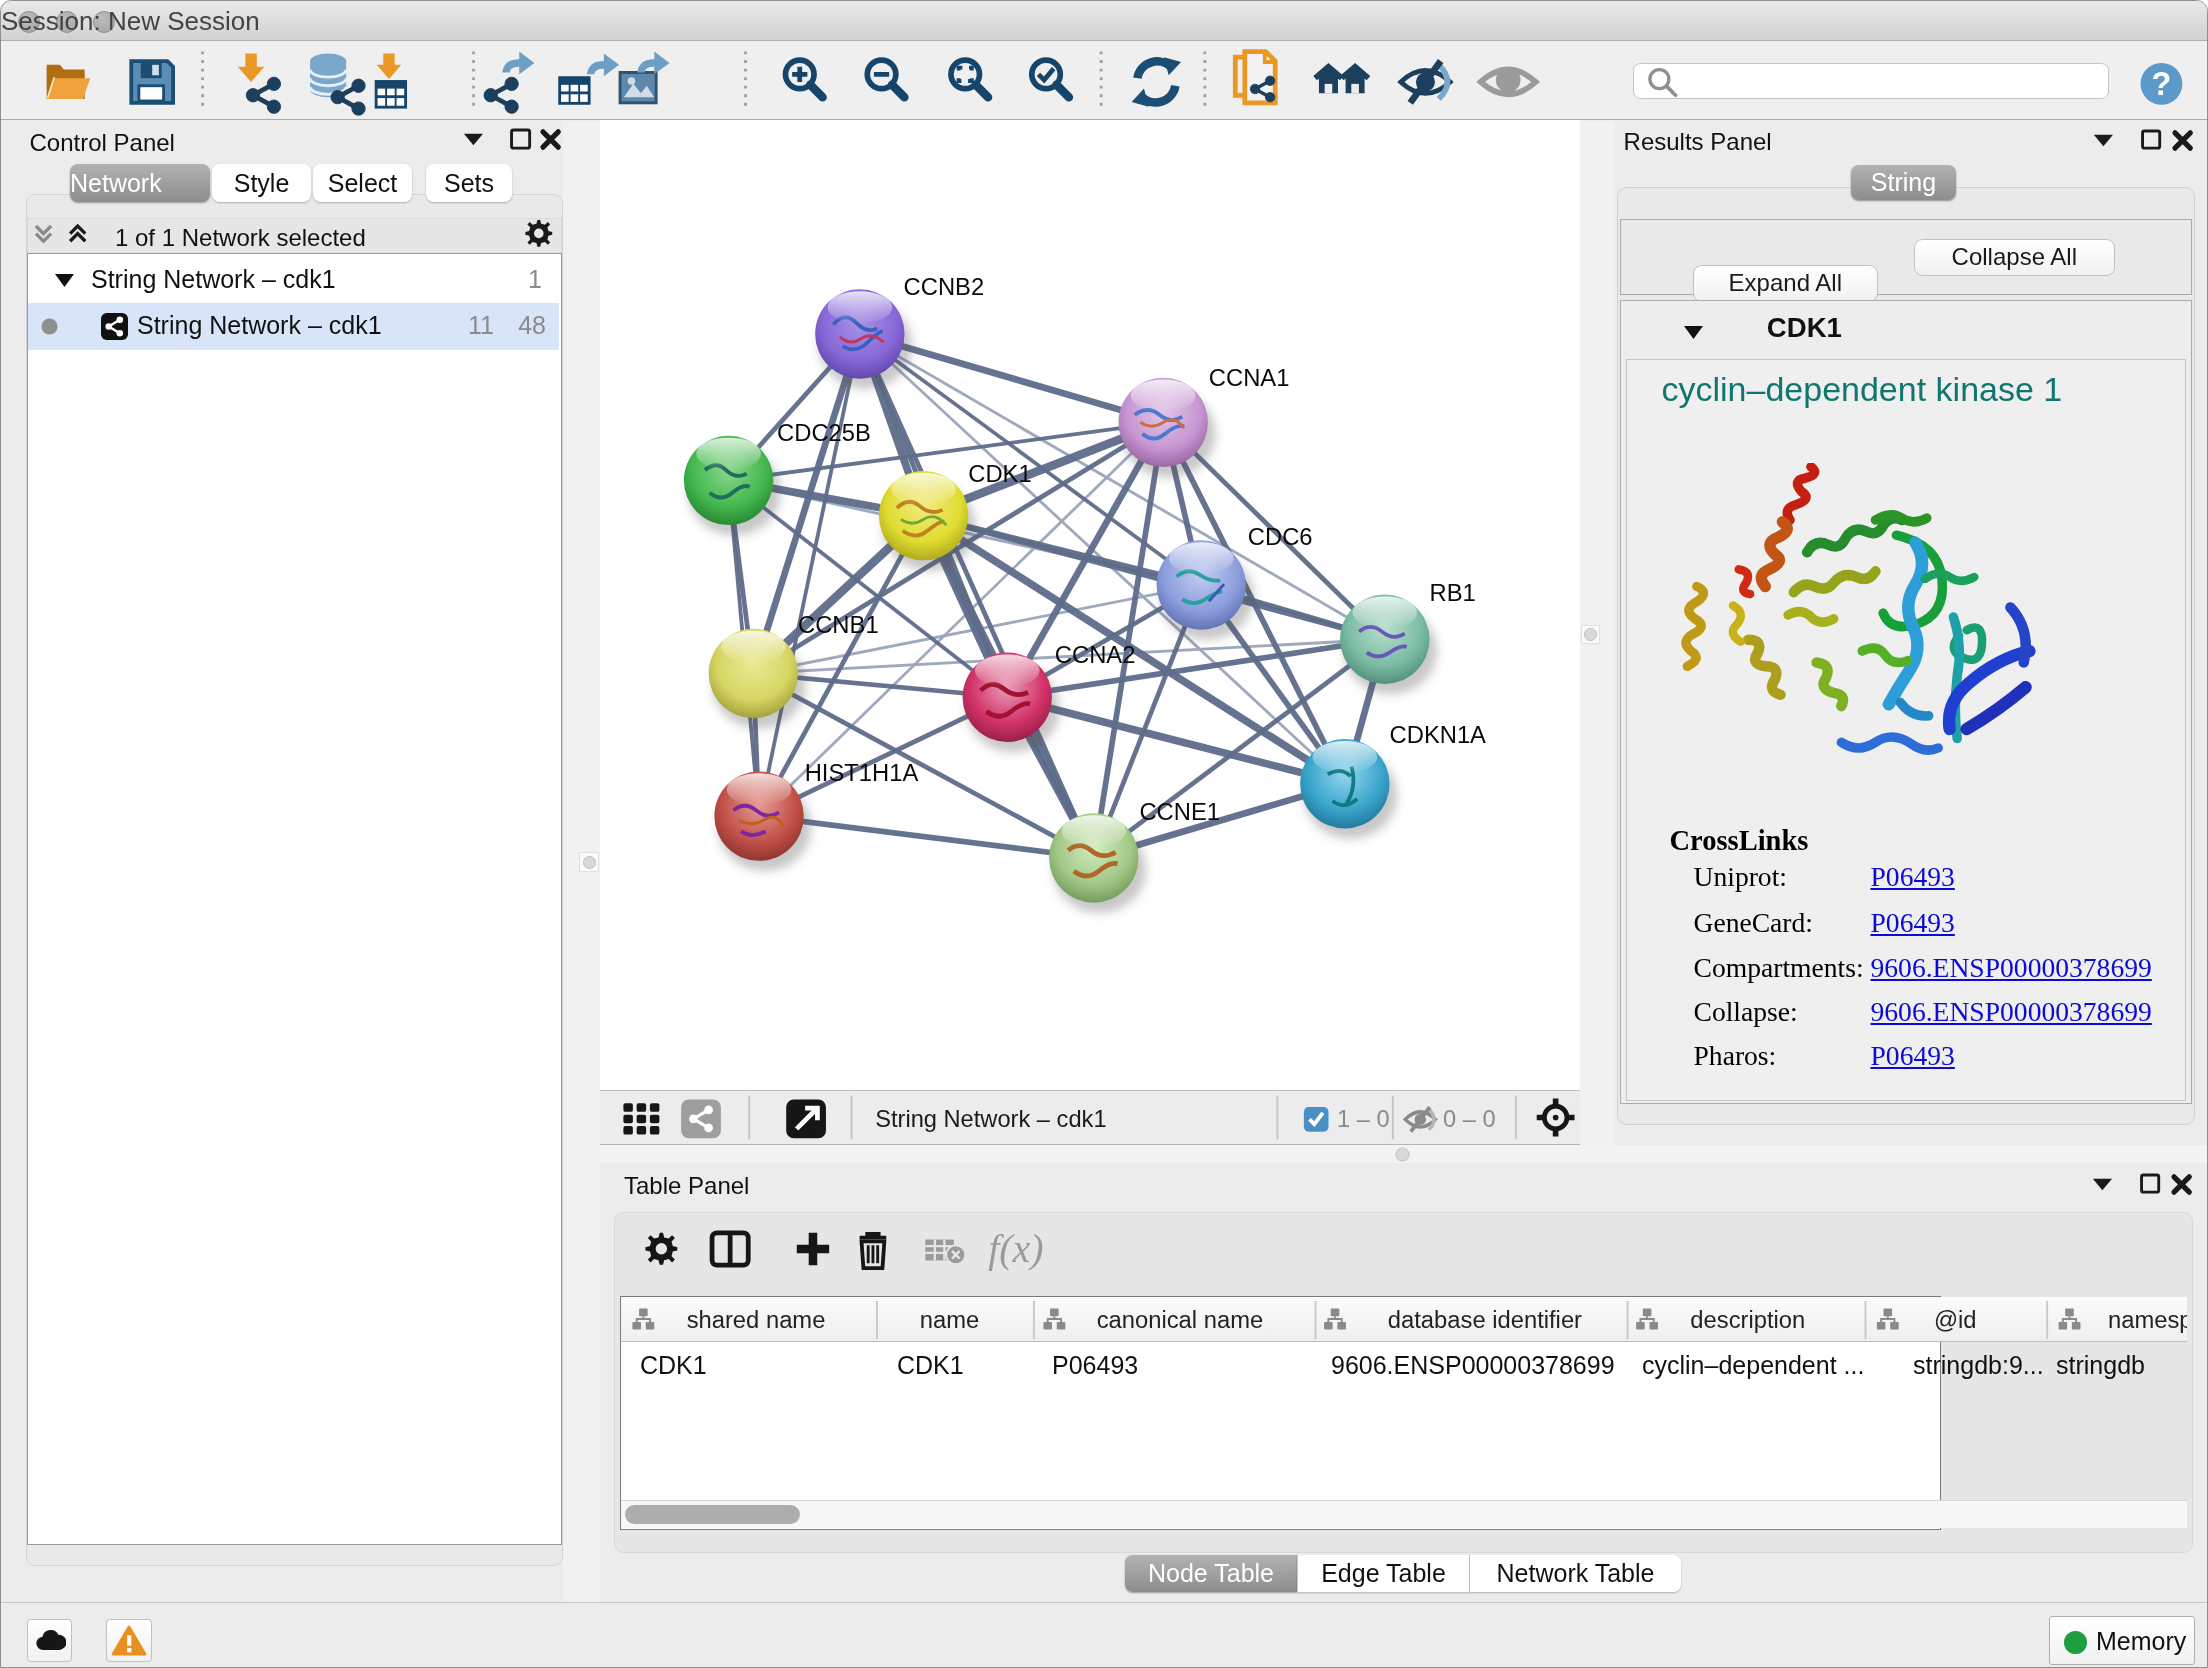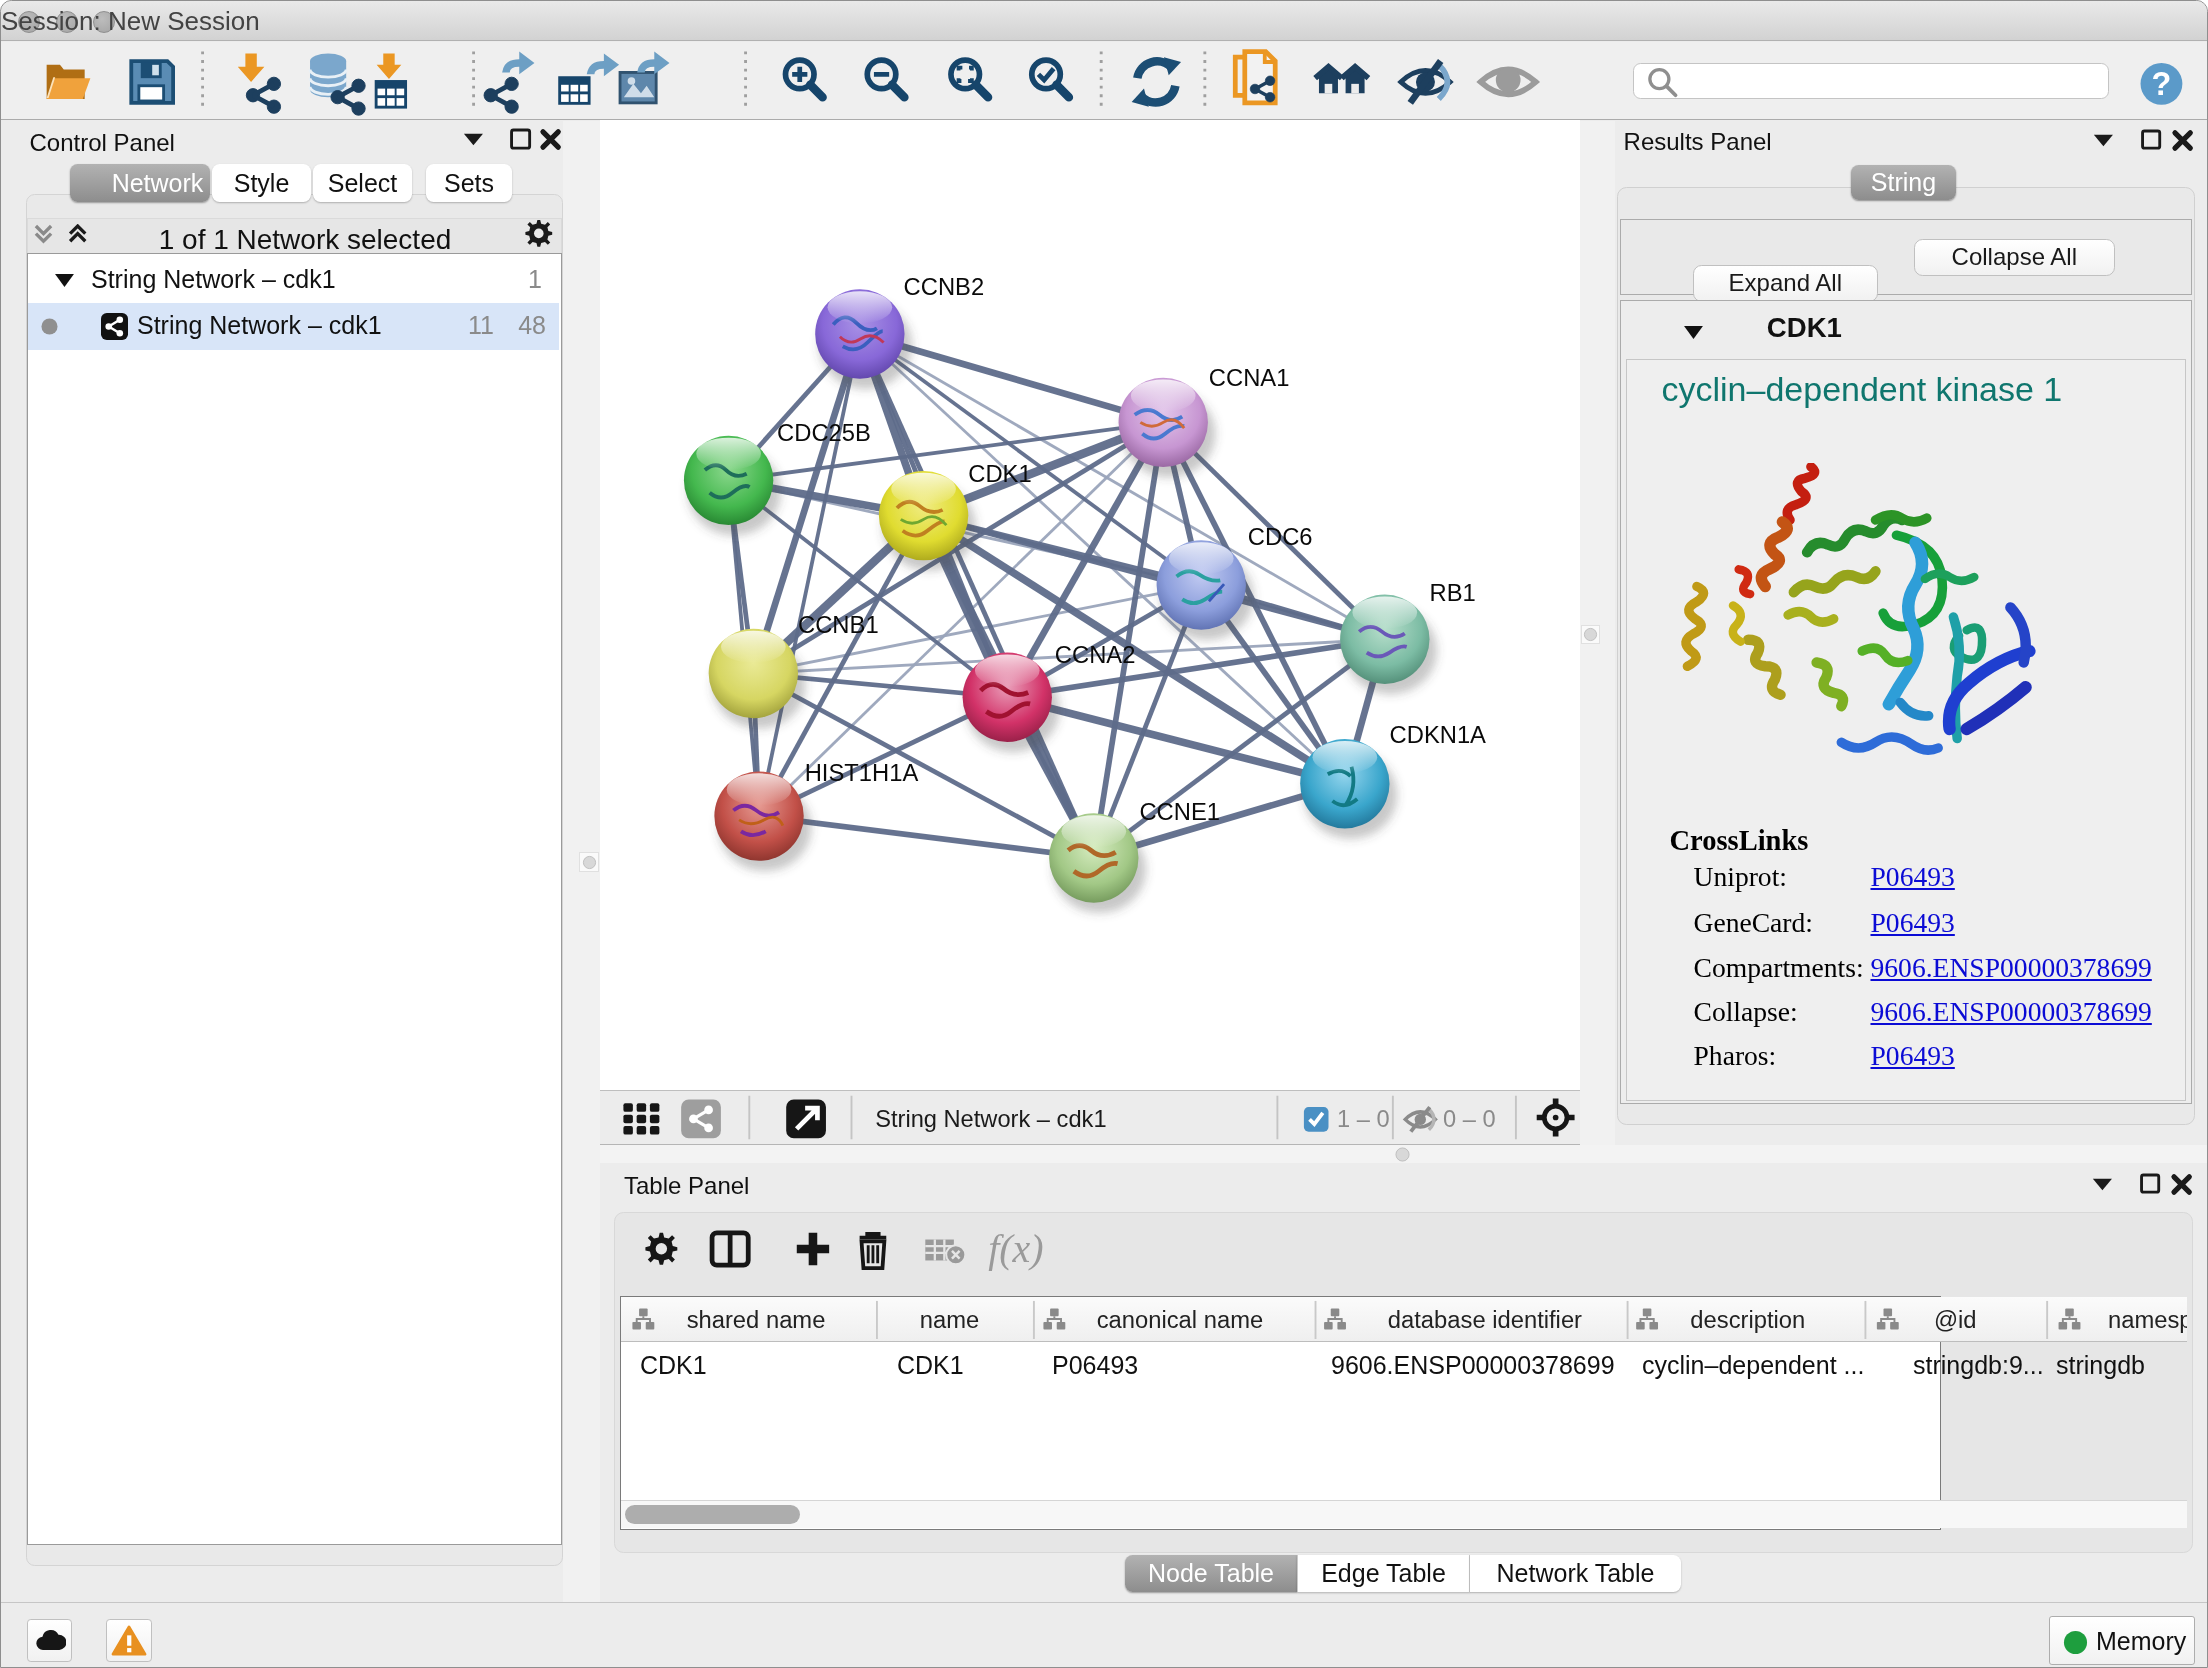--- a/index.html
+++ b/index.html
@@ -215,34 +215,34 @@
     <div class="abs paneltitle" style="left:28.5px;top:7.6px;">Control Panel</div>
     <svg class="abs" style="left:461px;top:5.7px;" width="101" height="25" viewBox="0 0 106 26">
       <path d="M2 7 L22 7 L12 19 Z" fill="#1a1a1a"></path>
       <rect x="52" y="3" width="19" height="19" fill="none" stroke="#1a1a1a" stroke-width="3" rx="2"></rect>
       <path d="M85 5 L101 21 M101 5 L85 21" stroke="#1a1a1a" stroke-width="5.5" stroke-linecap="round"></path>
     </svg>
 
     <div class="abs" style="left:25px;top:73px;width:537px;height:1372px;background:#e9e9e9;border:1px solid #d4d4d4;border-radius:8.6px;"></div>
 
     <div class="abs graytab" style="left:69px;top:43px;width:140px;height:38px;border-radius:7.6px;
-         font-size:25px;line-height:38px;text-align:center;box-shadow:0 1px 1.9px rgba(0,0,0,.35);padding-left:35px;">Network</div>
+         font-size:25px;line-height:38px;text-align:left;box-shadow:0 1px 1.9px rgba(0,0,0,.35);">Network</div>
     <div class="abs" style="left:211px;top:43px;width:99px;height:38px;background:#fff;border-radius:7.6px;
          font-size:25px;line-height:38px;text-align:center;color:#111;box-shadow:0 1px 1.9px rgba(0,0,0,.25);">Style</div>
     <div class="abs" style="left:312px;top:43px;width:99px;height:38px;background:#fff;border-radius:7.6px;
          font-size:25px;line-height:38px;text-align:center;color:#111;box-shadow:0 1px 1.9px rgba(0,0,0,.25);">Select</div>
     <div class="abs" style="left:425px;top:43px;width:86px;height:38px;background:#fff;border-radius:7.6px;
          font-size:25px;line-height:38px;text-align:center;color:#111;box-shadow:0 1px 1.9px rgba(0,0,0,.25);">Sets</div>
 
     <div class="abs" style="left:26px;top:97px;width:535px;height:35px;background:#e6e6e6;border:1px solid #dadada;border-bottom:none;"></div>
     <svg class="abs" style="left:33px;top:103px;" width="57" height="25" viewBox="0 0 60 26">
       <path d="M2 2 L10 10 L18 2 M2 10 L10 18 L18 10" stroke="#8a8a8a" stroke-width="3.5" fill="none"></path>
       <path d="M38 10 L46 2 L54 10 M38 18 L46 10 L54 18" stroke="#1a1a1a" stroke-width="3.5" fill="none"></path>
     </svg>
-    <div class="abs" style="left:114px;top:103px;width:380px;text-align:center;font-size:28px;color:#111;">1 of 1 Network selected</div>
+    <div class="abs" style="left:114px;top:103px;width:380px;text-align:left;font-size:24px;color:#111;">1 of 1 Network selected</div>
     <svg class="abs" style="left:522px;top:99px;" width="32" height="32" viewBox="0 0 40 40">
       <path fill="#1a1a1a" d="M18 0 L21.5 0 L22.7 4.8 L27.5 6 L31 2.5 L34 5.5 L30.5 9 L31.7 13.8 L36.5 15 L36.5 18.5 L31.7 19.7 L30.5 24.5 L34 28 L31 31 L27.5 27.5 L22.7 28.7 L21.5 33.5 L18 33.5 L16.8 28.7 L12 27.5 L8.5 31 L5.5 28 L9 24.5 L7.8 19.7 L3 18.5 L3 15 L7.8 13.8 L9 9 L5.5 5.5 L8.5 2.5 L12 6 L16.8 4.8 Z"></path>
       <circle cx="19.75" cy="16.75" r="6" fill="#e9e9e9"></circle>
     </svg>
 
     <div class="abs" style="left:26px;top:132px;width:535px;height:1292px;background:#fff;border:1.9px solid #9a9a9a;">
       <div class="abs" style="left:0;top:6.7px;width:531px;height:42px;">
         <svg class="abs" style="left:26px;top:11.4px;" width="21" height="17" viewBox="0 0 22 18">
             <path d="M1 2 L21 2 L11 16 Z" fill="#111"></path>
           </svg>

